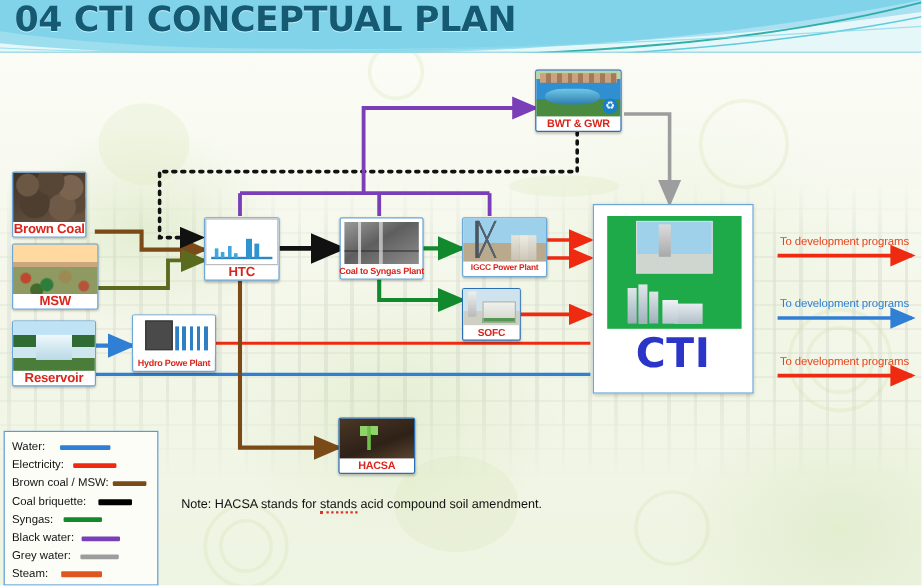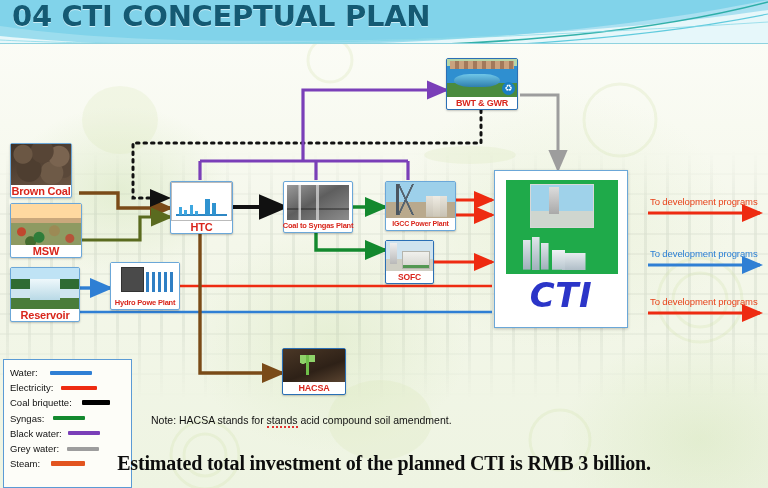--- a/index.html
+++ b/index.html
@@ -152,21 +152,21 @@
      background:linear-gradient(#dcdcdc,#a9a9a9);}
   #cti .g-plant{position:absolute;left:14px;top:52px;width:84px;height:38px;
      background:
        linear-gradient(#dfe6ea,#9fb0bb) 4% 100%/9% 78% no-repeat,
        linear-gradient(#dfe6ea,#9fb0bb) 16% 100%/9% 88% no-repeat,
        linear-gradient(#dfe6ea,#9fb0bb) 28% 100%/9% 70% no-repeat,
        linear-gradient(#eef2f4,#b8c6cf) 46% 100%/16% 52% no-repeat,
        linear-gradient(#e6ecef,#aebcc6) 70% 100%/28% 46% no-repeat;}
   #cti .label{position:absolute;left:0;top:104px;width:100%;text-align:center;
      font-size:34px;font-weight:bold;color:#2b35c8;letter-spacing:.5px;
-     font-family:"DejaVu Sans","Liberation Sans",sans-serif;line-height:40px;font-style:italic;}
+     font-family:"DejaVu Sans","Liberation Sans",sans-serif;line-height:40px;}
 
   
   .outlbl{position:absolute;font-size:9.5px;white-space:nowrap;letter-spacing:-.1px;}
   .outlbl.red{color:#e8421a;}
   .outlbl.blue{color:#2a7fd4;}
 
   
   #legend{position:absolute;left:3px;top:359px;width:129px;height:129px;
     background:#fdfdf8;border:1.5px solid #5b9bd5;box-sizing:border-box;
     padding:5px 0 0 6px;overflow:hidden;}
@@ -357,20 +357,24 @@
   <div id="legend">
     <div class="leg-row">
       <span class="leg-txt">Water:</span>
       <span class="leg-swatch" style="background:#2f7fd4;width:42px;margin-left:12px;"></span>
     </div>
     <div class="leg-row">
       <span class="leg-txt">Electricity:</span>
       <span class="leg-swatch" style="background:#ee2b11;width:36px;margin-left:8px;"></span>
     </div>
     <div class="leg-row">
+      <span class="leg-txt">Brown coal / MSW:</span>
+      <span class="leg-swatch" style="background:#7a4b18;width:28px;margin-left:3px;"></span>
+    </div>
+    <div class="leg-row">
       <span class="leg-txt">Coal briquette:</span>
       <span class="leg-swatch" style="background:#000000;width:28px;margin-left:10px;height:5px;"></span>
     </div>
     <div class="leg-row">
       <span class="leg-txt">Syngas:</span>
       <span class="leg-swatch" style="background:#13892e;width:32px;margin-left:9px;"></span>
     </div>
     <div class="leg-row">
       <span class="leg-txt">Black water:</span>
       <span class="leg-swatch" style="background:#7a3fb8;width:32px;margin-left:6px;"></span>
@@ -382,15 +386,14 @@
     <div class="leg-row">
       <span class="leg-txt">Steam:</span>
       <span class="leg-swatch" style="background:#e2541f;width:34px;margin-left:11px;height:5px;"></span>
     </div>
   </div>
 
   <div id="note">
     <span>Note: HACSA stands for </span><span class="sp">stands</span><span> acid compound soil amendment.</span>
   </div>
 
-  <div id="footer">Estimated total investment of the planned CTI  is RMB 3 billion.</div>
 
 </div>
 
 </body></html>

